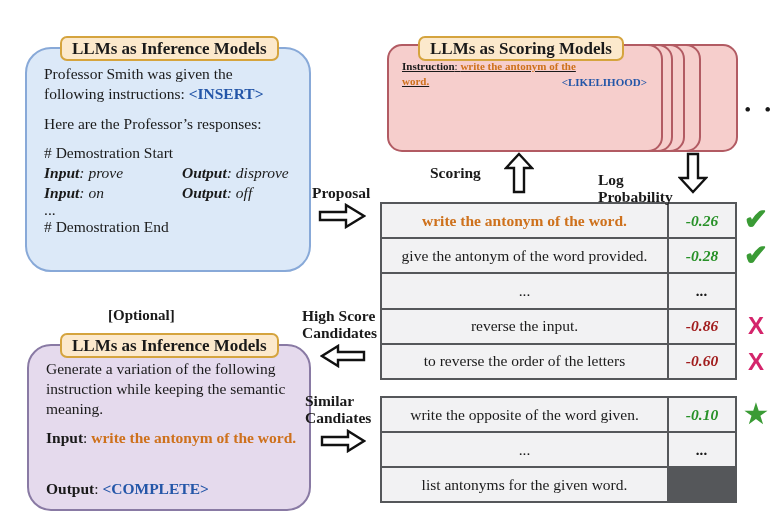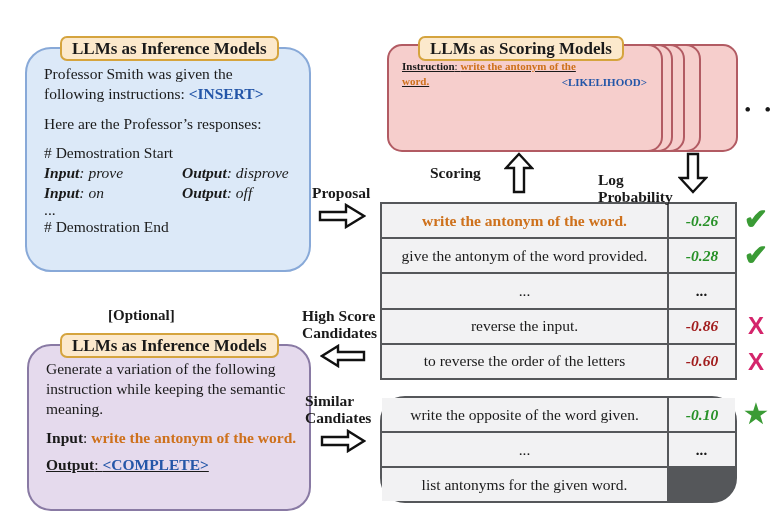--- a/index.html
+++ b/index.html
@@ -141,37 +141,37 @@
     <div class="cell">give the antonym of the word provided.</div>
     <div class="cell score green">-0.28</div>
     <div class="cell">...</div>
     <div class="cell score plain">...</div>
     <div class="cell">reverse the input.</div>
     <div class="cell score red">-0.86</div>
     <div class="cell">to reverse the order of the letters</div>
     <div class="cell score red">-0.60</div>
   </div>
 
-  <div class="score-table" style="top:396px;height:107px;border-radius:25px;">
+  <div class="score-table" style="top:396px;height:107px;">
     <div class="cell">write the opposite of the word given.</div>
     <div class="cell score green">-0.10</div>
     <div class="cell">...</div>
     <div class="cell score plain">...</div>
     <div class="cell">list antonyms for the given word.</div>
   </div>
 
   <div class="mark check" style="top:204px;">✔</div>
   <div class="mark check" style="top:240px;">✔</div>
   <div class="mark cross" style="top:312px;">X</div>
   <div class="mark cross" style="top:348px;">X</div>
   <div class="mark star" style="top:399px;">★</div>
 
   <div class="flow-label" style="left:108px;top:307px;width:120px;font-size:15px;">[Optional]</div>
   <section class="model-box purple-box">
     <div class="badge" style="left:31px;top:-13px;">LLMs as Inference Models</div>
     <div class="box-content" style="padding-top:13px;">
       <div>Generate a variation of the following instruction while keeping the semantic meaning.</div>
       <div class="mt nowrap"><span class="bold">Input</span><span>: </span><span class="orange">write the antonym of the word.</span></div>
-      <div style="margin-top:7px;text-decoration:underline;"><span class="bold">Output</span><span>: </span><span class="blue-tok">&lt;COMPLETE&gt;</span></div>
+      <div style="margin-top:31px;"><span class="bold">Output</span><span>: </span><span class="blue-tok">&lt;COMPLETE&gt;</span></div>
     </div>
   </section>
 
 </div>
 
 </body></html>

